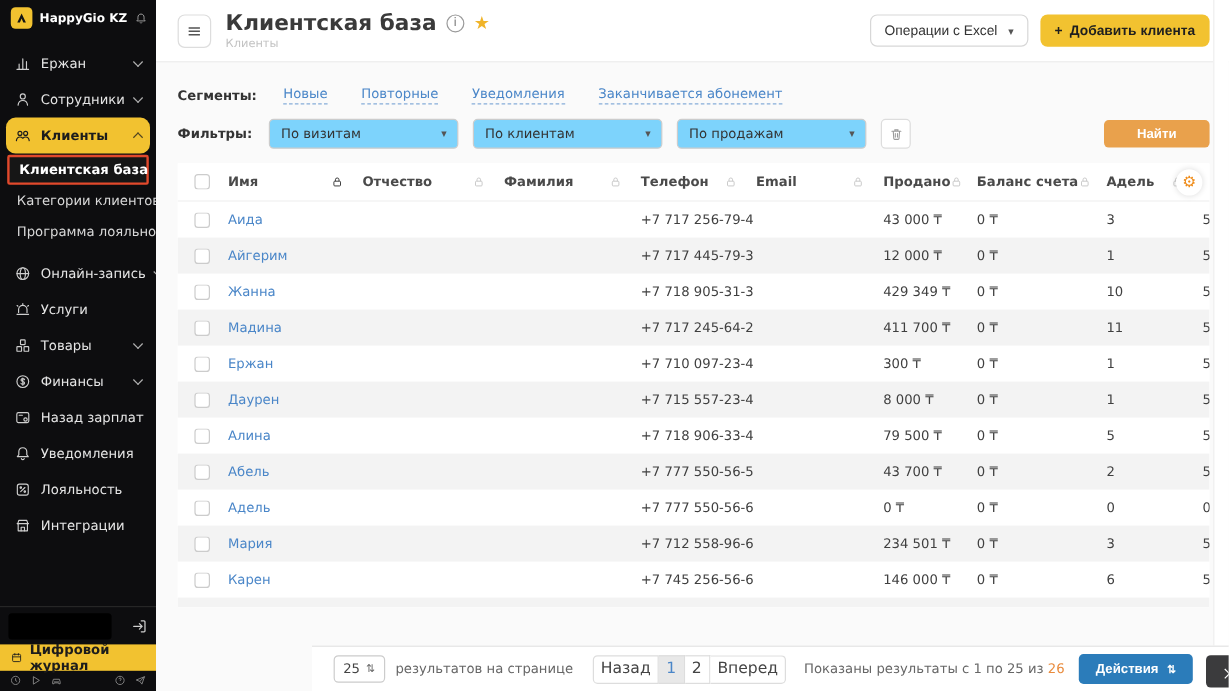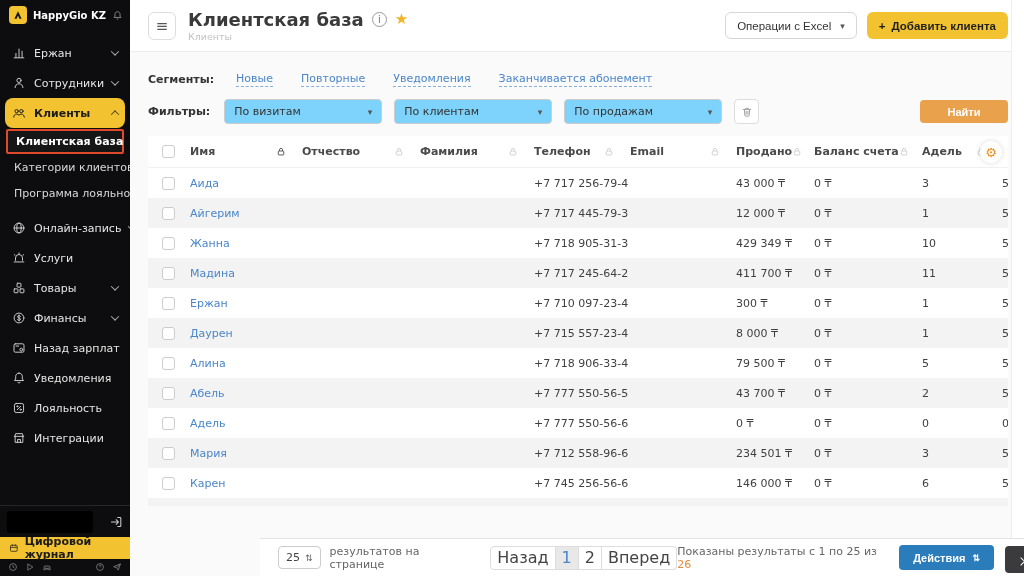--- a/index.html
+++ b/index.html
@@ -84,21 +84,21 @@
   .trow:nth-child(even) { background:#f3f3f3; }
   .trow .name-link { color:#4a86c8; cursor:pointer; }
   .partial-row { height:8px; background:#f3f3f3; }
 
   
   .footer { position:absolute; left:130px; right:0; bottom:0; height:38px; background:#fff; border-top:1px solid #e3e3e3; display:flex; align-items:center; padding:0 30px 0 18px; z-index:4; }
   .pp-select { height:23px; border:1px solid #ccc; border-radius:4px; background:#fff; display:flex; align-items:center; gap:5px; padding:0 7px; color:#444; cursor:pointer; }
   .pp-select .sort { font-size:9px; color:#666; }
   .pp-label { margin-left:9px; color:#666; }
   .pager { margin-left:16px; display:flex; }
-  .pg-btn { height:24px; border:1px solid #ddd; border-left:none; background:#fff; color:#444; font-size:16px; padding:0 6px; display:flex; align-items:center; cursor:pointer; }
+  .pg-btn { height:24px; border:1px solid #ddd; border-left:none; background:#fff; color:#444; font-size:13px; padding:0 6px; display:flex; align-items:center; cursor:pointer; }
   .pg-btn:first-child { border-left:1px solid #ddd; border-radius:4px 0 0 4px; }
   .pg-btn:last-child { border-radius:0 4px 4px 0; }
   .pg-btn.active { background:#e8e8e8; color:#4a86c8; }
   .foot-right { margin-left:auto; display:flex; align-items:center; gap:12px; }
   .summary { color:#666; }
   .summary .total { color:#e98b3d; }
   .btn-actions { height:25px; background:#2b7cba; border:none; border-radius:4px; color:#fff; font-size:11px; font-weight:600; padding:0 14px; display:flex; align-items:center; gap:7px; cursor:pointer; }
   .btn-actions .sort { font-size:9px; }
 
   .right-strip { position:absolute; top:0; right:0; bottom:38px; width:13px; background:#fff; border-left:1px solid #eee; z-index:3; }

